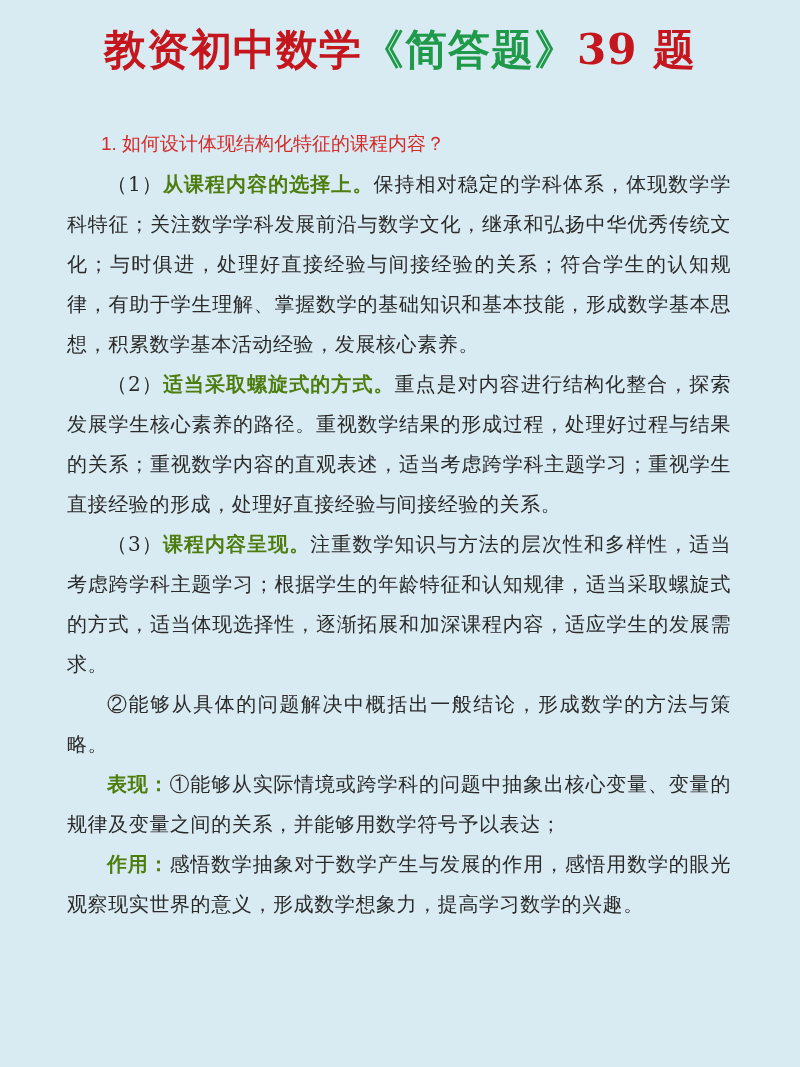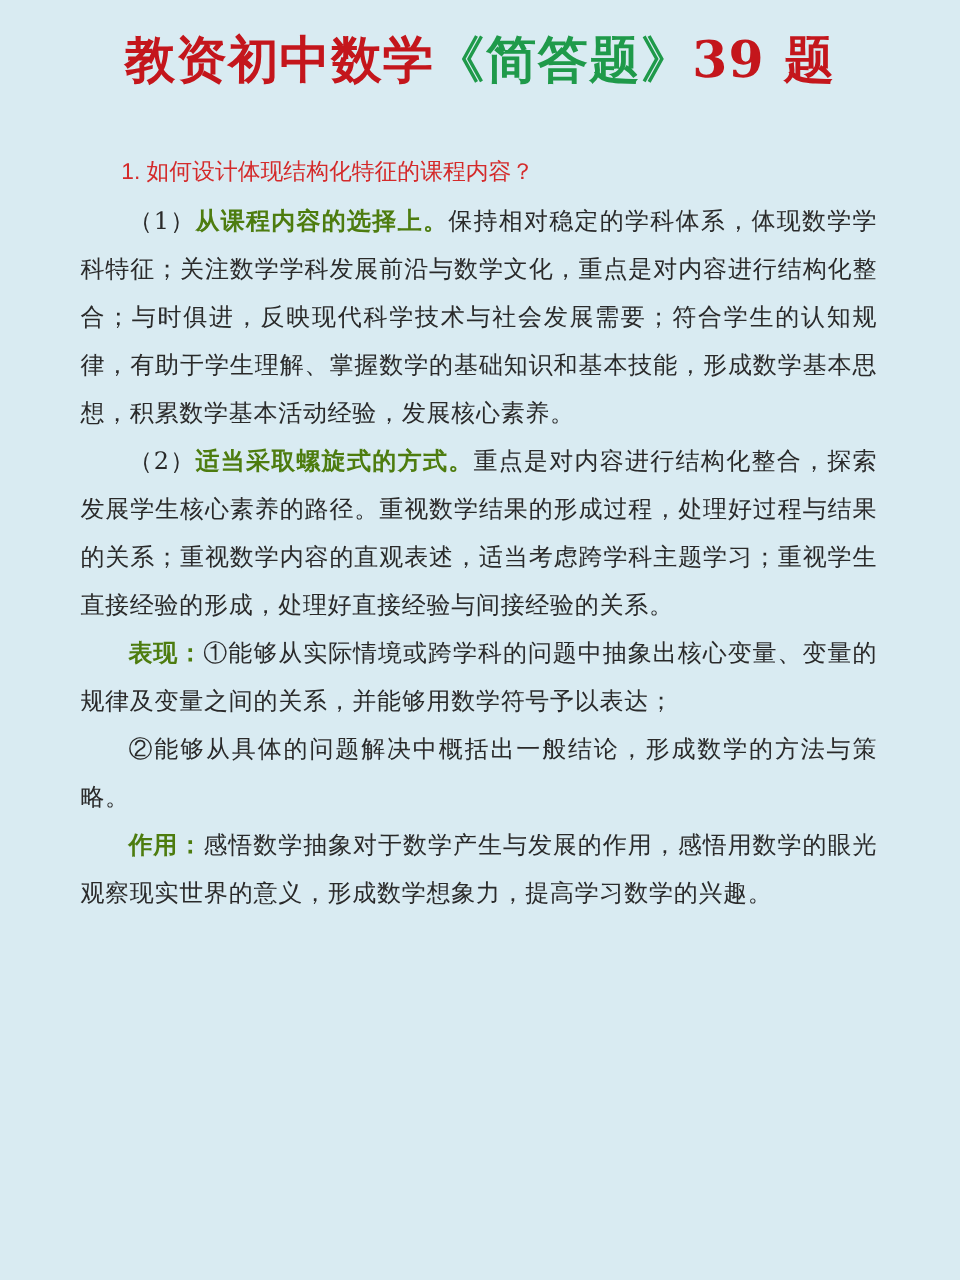--- a/index.html
+++ b/index.html
@@ -34,35 +34,38 @@
 
 <div class="page">
   <div class="title">
     <span class="red">教资初中数学</span><span class="green">《简答题》</span><span class="red">39 题</span>
   </div>
 
   <div class="content">
     <div class="q">1. 如何设计体现结构化特征的课程内容？</div>
 
     <div class="p">
-      <span>（1）</span><span class="lead">从课程内容的选择上。</span><span>保持相对稳定的学科体系，体现数学学科特征；关注数学学科发展前沿与数学文化，重点是对内容进行结构化整合；与时俱进，反映现代科学技术与社会发展需要；符合学生的认知规律，有助于学生理解、掌握数学的基础知识和基本技能，形成数学基本思想，积累数学基本活动经验，发展核心素养。</span>
+      <span>（1）</span><span class="lead">从课程内容的选择上。</span><span>保持相对稳定的学科体系，体现数学学科特征；关注数学学科发展前沿与数学文化，继承和弘扬中华优秀传统文化；与时俱进，处理好直接经验与间接经验的关系；符合学生的认知规律，有助于学生理解、掌握数学的基础知识和基本技能，形成数学基本思想，积累数学基本活动经验，发展核心素养。</span>
     </div>
 
     <div class="p">
       <span>（2）</span><span class="lead">适当采取螺旋式的方式。</span><span>重点是对内容进行结构化整合，探索发展学生核心素养的路径。重视数学结果的形成过程，处理好过程与结果的关系；重视数学内容的直观表述，适当考虑跨学科主题学习；重视学生直接经验的形成，处理好直接经验与间接经验的关系。</span>
     </div>
 
+    <div class="p">
+      <span>（3）</span><span class="lead">课程内容呈现。</span><span>注重数学知识与方法的层次性和多样性，适当考虑跨学科主题学习；根据学生的年龄特征和认知规律，适当采取螺旋式的方式，适当体现选择性，逐渐拓展和加深课程内容，适应学生的发展需求。</span>
+    </div>
 
 
 
     <div class="p">
-      <span class="lead">表现：</span><span>①能够从实际情境或跨学科的问题中抽象出核心变量、变量的规律及变量之间的关系，并能够用数学符号予以表达；</span>
+      <span>②能够从具体的问题解决中概括出一般结论，形成数学的方法与策略。</span>
     </div>
 
     <div class="p">
-      <span>②能够从具体的问题解决中概括出一般结论，形成数学的方法与策略。</span>
+      <span class="lead">表现：</span><span>①能够从实际情境或跨学科的问题中抽象出核心变量、变量的规律及变量之间的关系，并能够用数学符号予以表达；</span>
     </div>
 
     <div class="p">
       <span class="lead">作用：</span><span>感悟数学抽象对于数学产生与发展的作用，感悟用数学的眼光观察现实世界的意义，形成数学想象力，提高学习数学的兴趣。</span>
     </div>
   </div>
 </div>
 
 </body></html>

